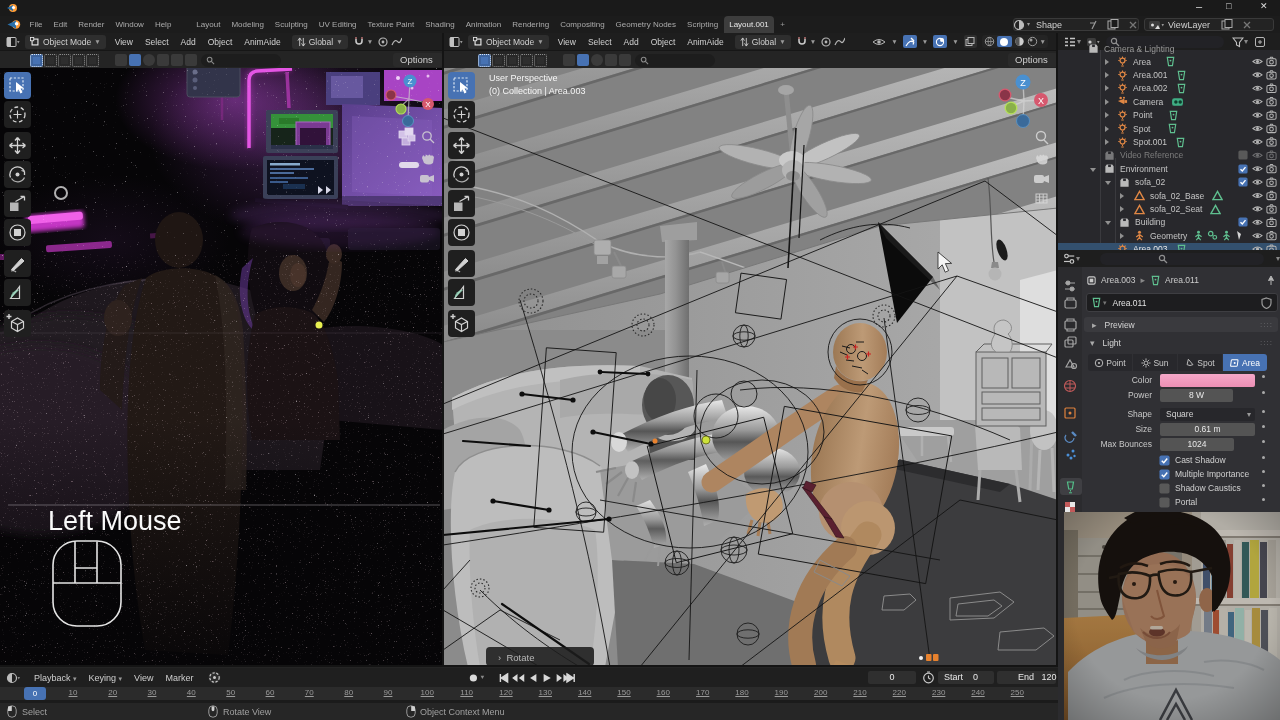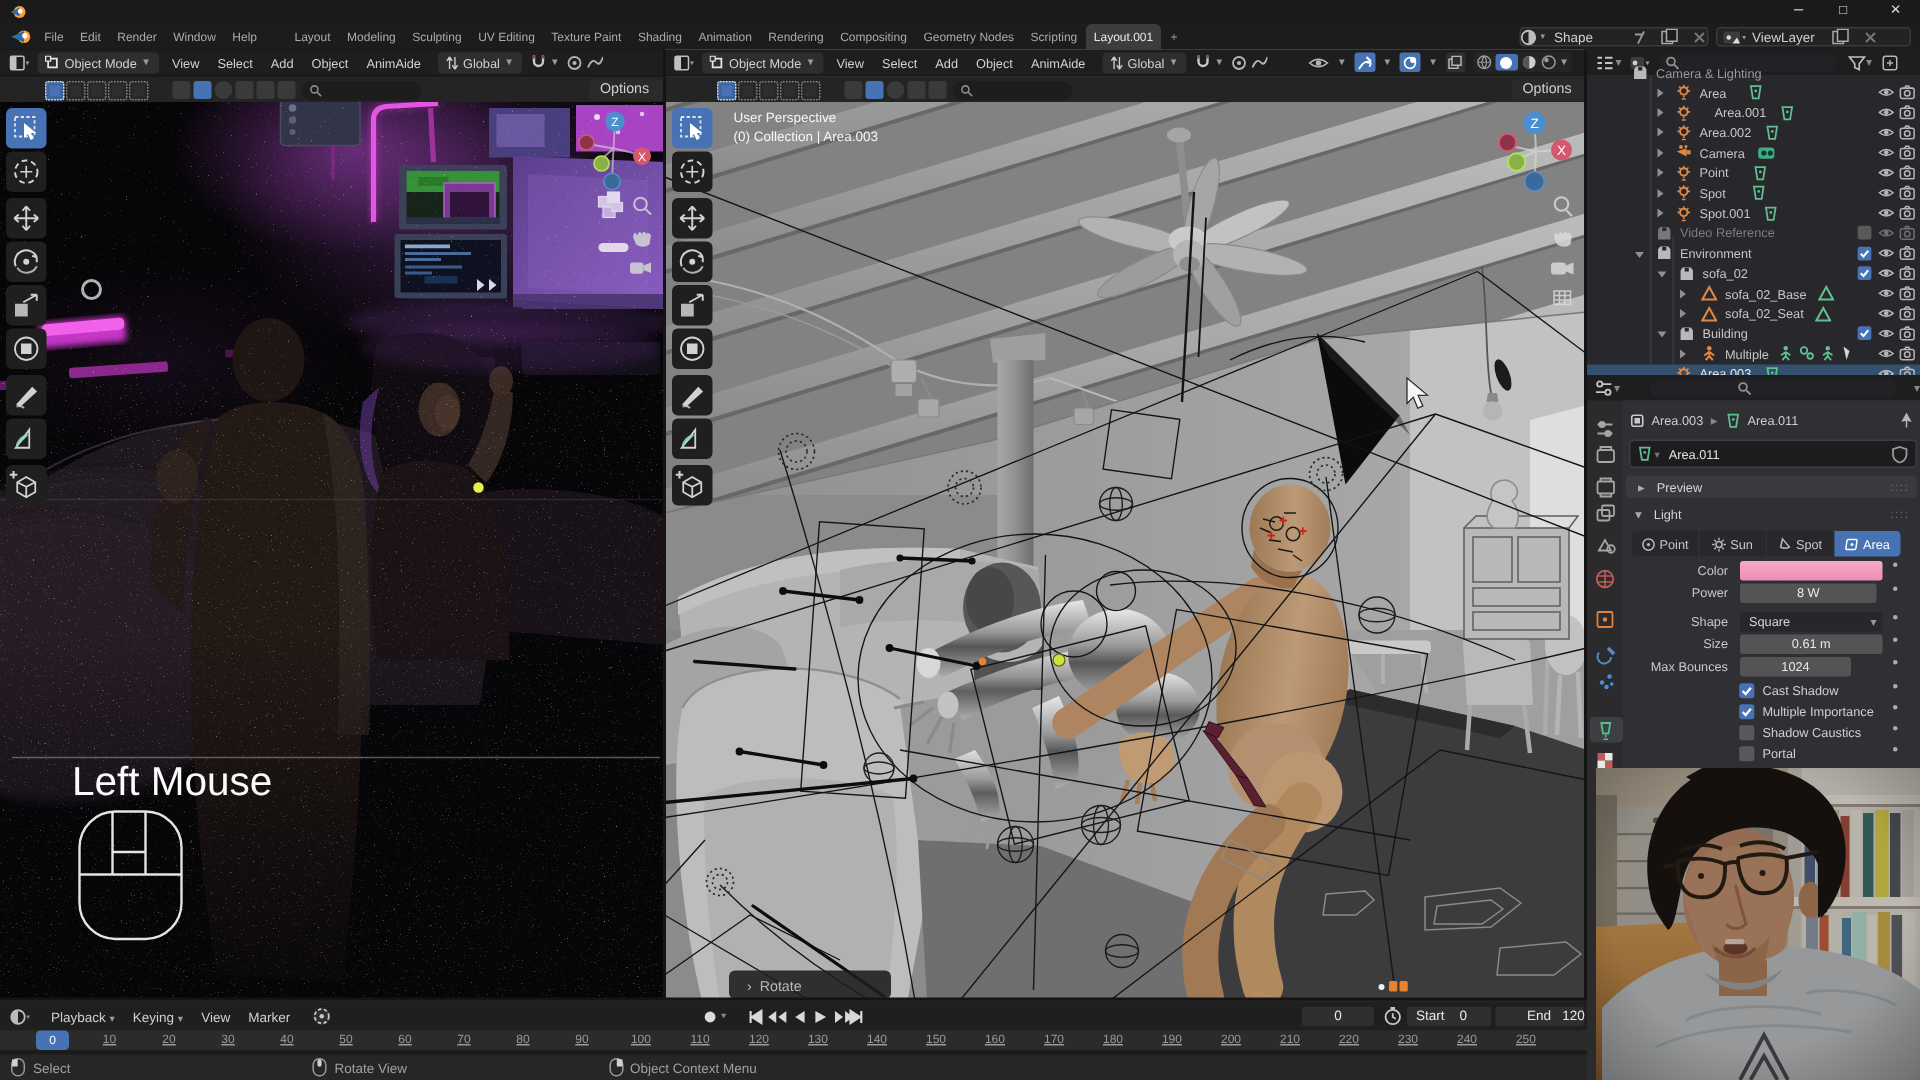--- a/index.html
+++ b/index.html
@@ -913,21 +913,21 @@
           <span style="margin-left:5px">Area</span>
           <svg width="11" height="11" style="margin-left:14px">
             <use href="#i-glamp"></use>
           </svg>
         </div>
       <div class="orow" style="position:absolute;left:0;top:18.4px;width:222px">
           <span class="oarr"></span>
           <svg width="11" height="11" style="margin-left:59px">
             <use href="#i-lamp"></use>
           </svg>
-          <span style="margin-left:15px">Area.001</span>
+          <span style="margin-left:5px">Area.001</span>
           <svg width="11" height="11" style="margin-left:8px">
             <use href="#i-glamp"></use>
           </svg>
         </div>
       <div class="orow" style="position:absolute;left:0;top:31.8px;width:222px">
           <span class="oarr"></span>
           <svg width="11" height="11" style="margin-left:59px">
             <use href="#i-lamp"></use>
           </svg>
           <span style="margin-left:5px">Area.002</span>
@@ -1032,21 +1032,21 @@
           <span style="margin-left:5px">Building</span>
           <svg class="ock" width="10" height="10">
             <use href="#i-chk"></use>
           </svg>
         </div>
       <div class="orow" style="position:absolute;left:0;top:179.2px;width:222px">
           <span class="oarr" style="left:62px"></span>
           <svg width="11" height="11" style="margin-left:76px">
             <use href="#i-arm"></use>
           </svg>
-          <span style="margin-left:5px">Multiple</span>
+          <span style="margin-left:5px">Geometry</span>
           <svg width="11" height="11" style="margin-left:6px" viewBox="0 0 12 12">
             <circle cx="6" cy="2.4" r="1.6" fill="#5fbf8f"></circle>
             <path d="M6 4.5 L6 8 M6 5 L2.6 7.4 M6 5 L9.4 7.4 M6 8 L3.6 11 M6 8 L8.4 11" stroke="#5fbf8f" stroke-width="1.3" fill="none"></path>
           </svg>
           <svg width="11" height="11" style="margin-left:3px" viewBox="0 0 12 12">
             <circle cx="4" cy="4" r="2.4" fill="none" stroke="#5fbf8f" stroke-width="1.3"></circle>
             <circle cx="8.5" cy="8" r="2" fill="none" stroke="#5fbf8f" stroke-width="1.3"></circle>
           </svg>
           <svg width="11" height="11" style="margin-left:3px" viewBox="0 0 12 12">
             <circle cx="6" cy="2.4" r="1.6" fill="#5fbf8f"></circle>
@@ -1209,21 +1209,21 @@
               <path d="M4 1.5 L9.5 8 A5 3 0 0 1 2.5 8 Z" fill="none" stroke="#bbb" stroke-width="1.2"></path>
             </svg>Spot</span>
         <span class="ltb" style="background:#4772b3;color:#fff;border-radius:0 3px 3px 0"><svg width="10" height="10" viewBox="0 0 12 12">
               <rect x="2" y="2" width="8" height="8" rx="1" fill="none" stroke="#fff" stroke-width="1.2" transform="skewX(-8)"></rect>
               <circle cx="5.6" cy="6" r="1.2" fill="#fff"></circle>
             </svg>Area</span>
       </div>
       <div class="plabel" style="position:absolute;left:0;top:108px;width:70px">Color</div>
       <div style="position:absolute;left:78px;top:107px;width:95px;height:13px;border-radius:2px;background:linear-gradient(#f5a8c8,#ec8fb4)"></div>
       <div class="plabel" style="position:absolute;left:0;top:123px;width:70px">Power</div>
-      <div class="pfield" style="position:absolute;left:78px;top:122px;width:91px">8 W</div>
+      <div class="pfield" style="position:absolute;left:78px;top:122px;width:73px">8 W</div>
       <div class="plabel" style="position:absolute;left:0;top:142px;width:70px">Shape</div>
       <div style="position:absolute;left:78px;top:141px;width:95px;height:13px;border-radius:2px;background:#27272b;color:#d5d5d5;padding-left:6px;box-sizing:border-box;line-height:13px">Square<span style="float:right;margin-right:4px;color:#999;font-size:8px">▾</span></div>
       <div class="plabel" style="position:absolute;left:0;top:157px;width:70px">Size</div>
       <div class="pfield" style="position:absolute;left:78px;top:156px;width:95px">0.61 m</div>
       <div class="plabel" style="position:absolute;left:0;top:172px;width:70px">Max Bounces</div>
       <div class="pfield" style="position:absolute;left:78px;top:171px;width:74px">1024</div>
       <div class="row" style="position:absolute;left:77px;top:186px;height:14px;color:#d0d0d0">
           <svg width="11" height="11">
             <use href="#i-chk"></use>
           </svg>

